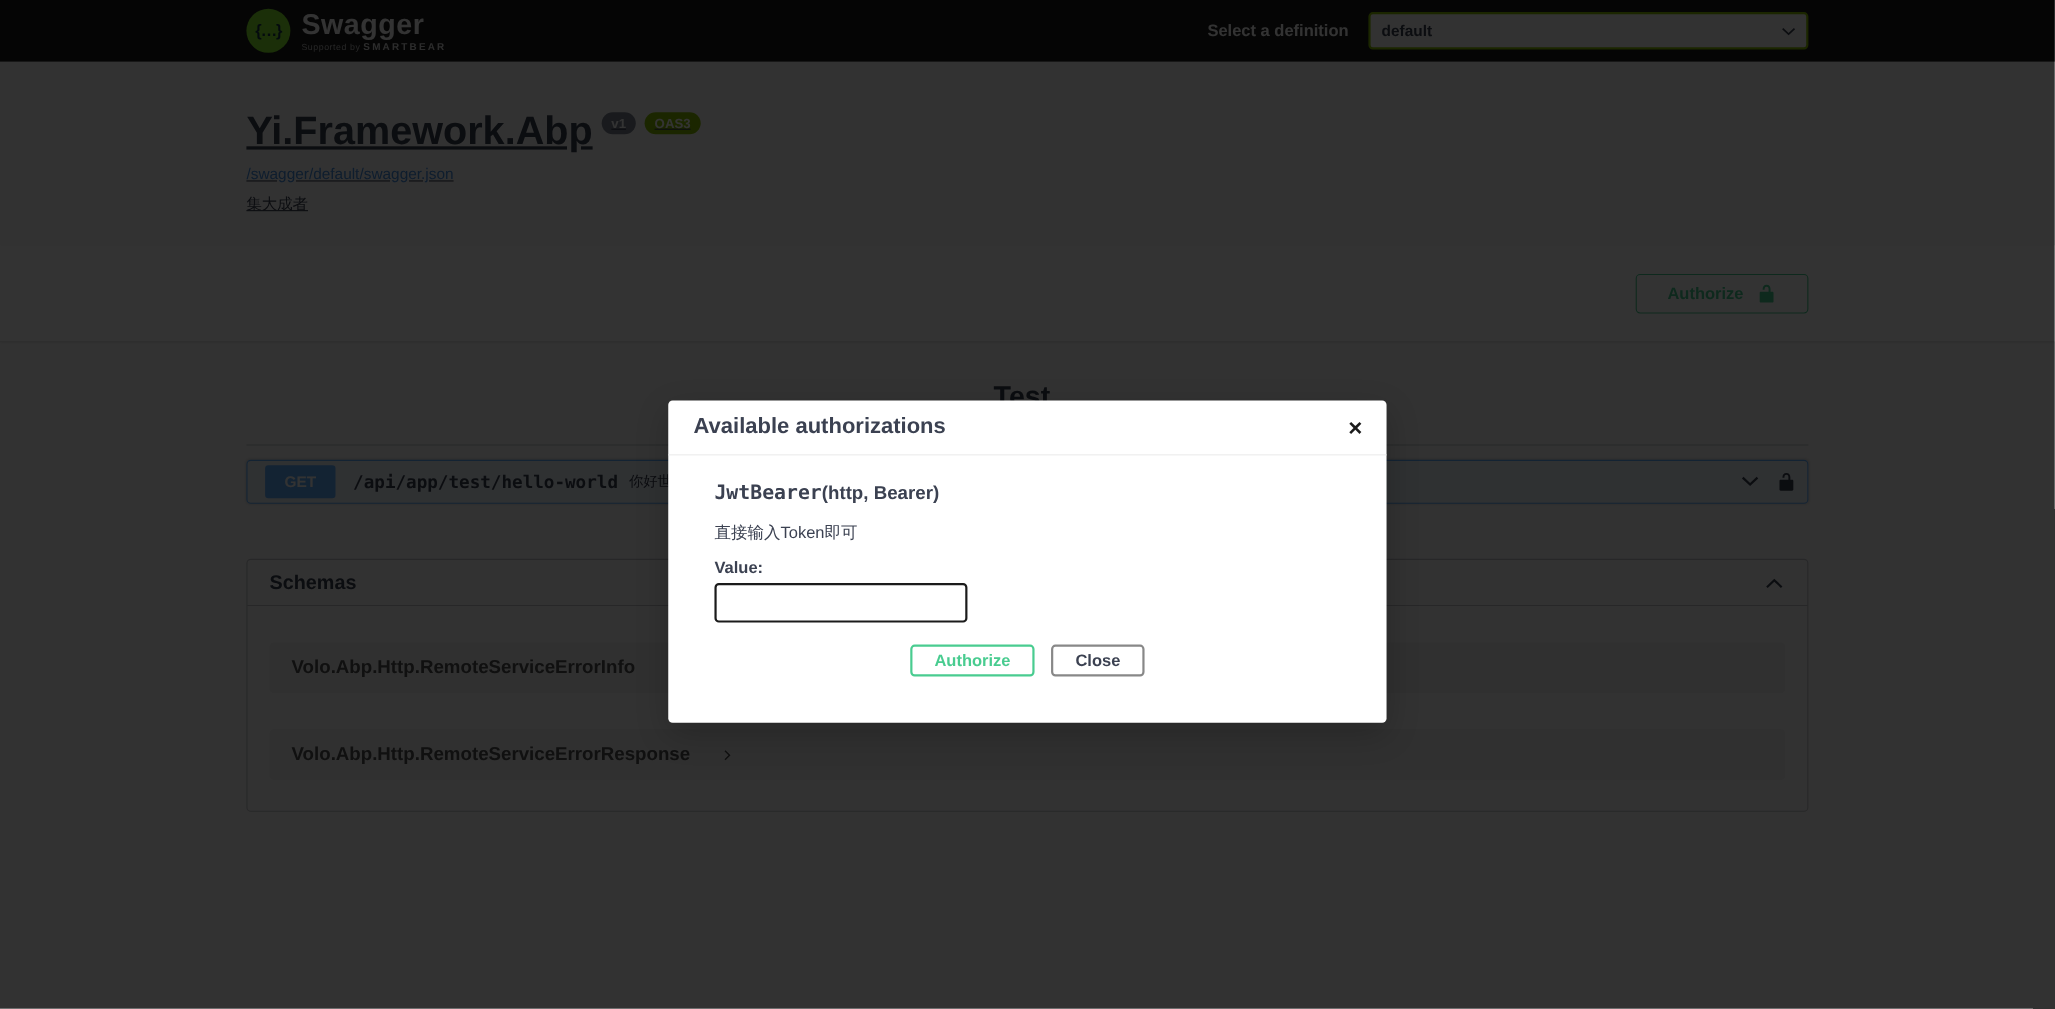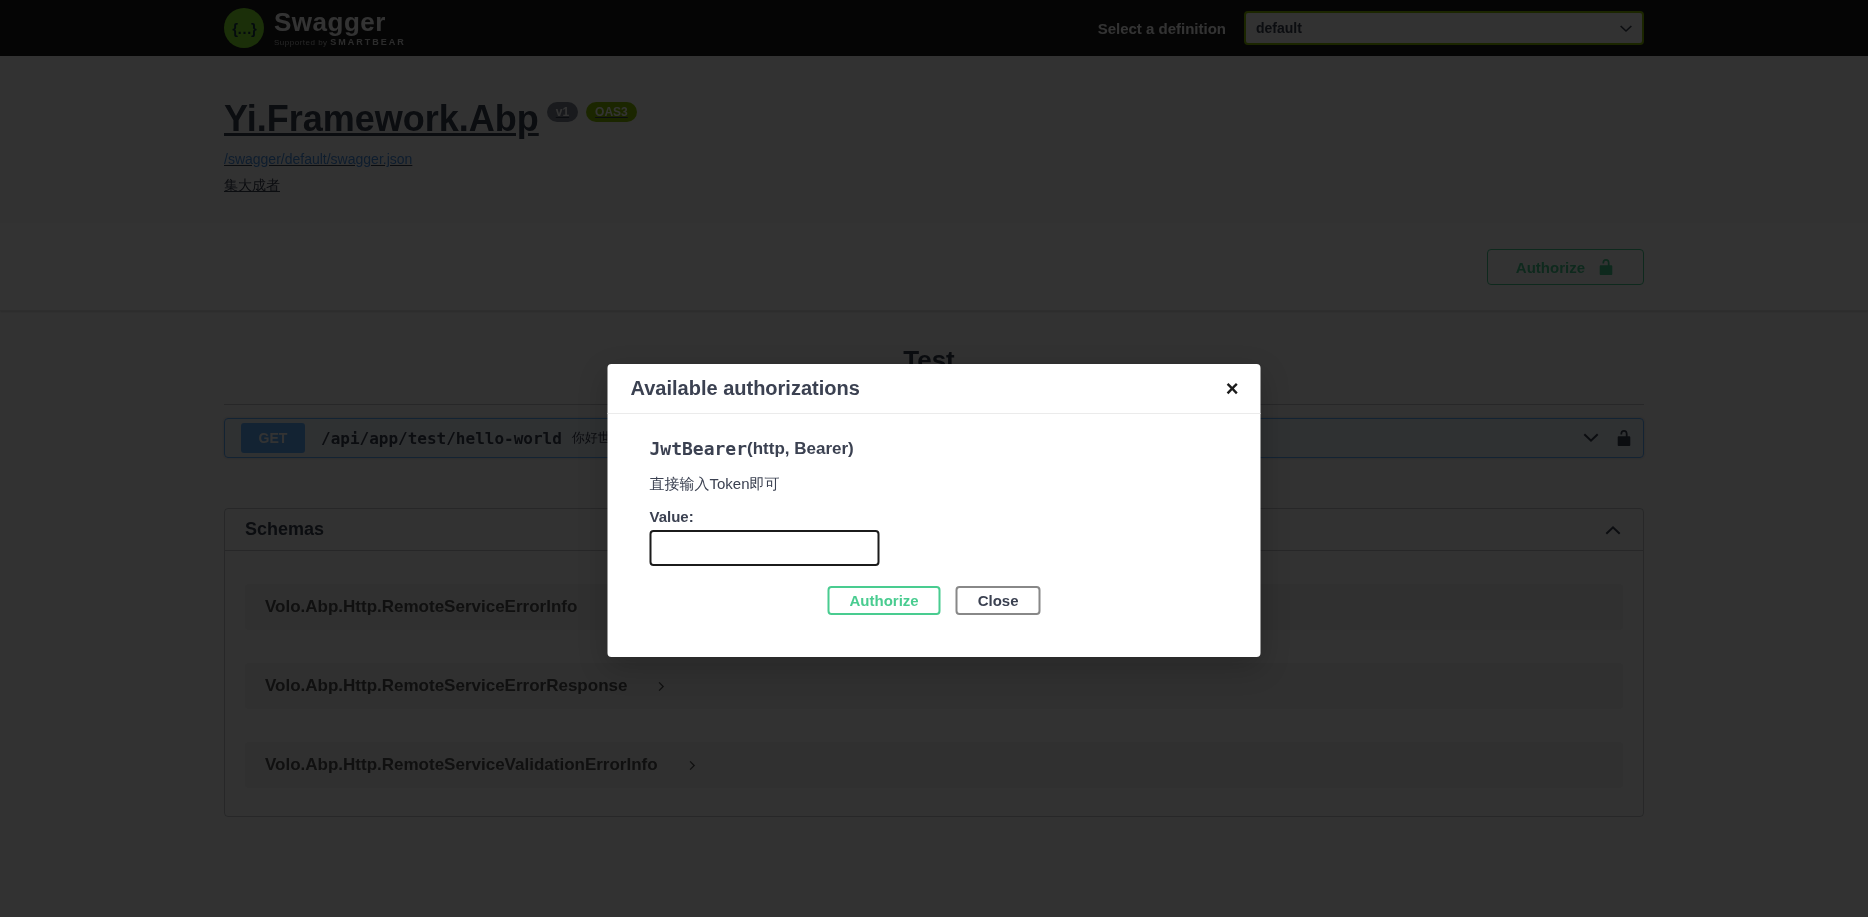--- a/index.html
+++ b/index.html
@@ -224,28 +224,20 @@
       </span>
     </div>
     <div class="model-container">
       <span class="model-title">Volo.Abp.Http.RemoteServiceErrorResponse</span>
       <span class="model-arrow">
         <svg viewBox="0 0 20 20" width="13" height="13">
             <path fill="currentColor" d="M7 3l7 7-7 7-1.4-1.4L11.2 10 5.6 4.4z"></path>
           </svg>
       </span>
     </div>
-    <div class="model-container">
-      <span class="model-title">Volo.Abp.Http.RemoteServiceValidationErrorInfo</span>
-      <span class="model-arrow">
-        <svg viewBox="0 0 20 20" width="13" height="13">
-            <path fill="currentColor" d="M7 3l7 7-7 7-1.4-1.4L11.2 10 5.6 4.4z"></path>
-          </svg>
-      </span>
-    </div>
   </section>
 </div>
 
 <div class="backdrop"></div>
 <div class="modal">
   <div class="modal-header">
     <h3>Available authorizations</h3>
     <button class="modal-close">×</button>
   </div>
   <div class="modal-body">

